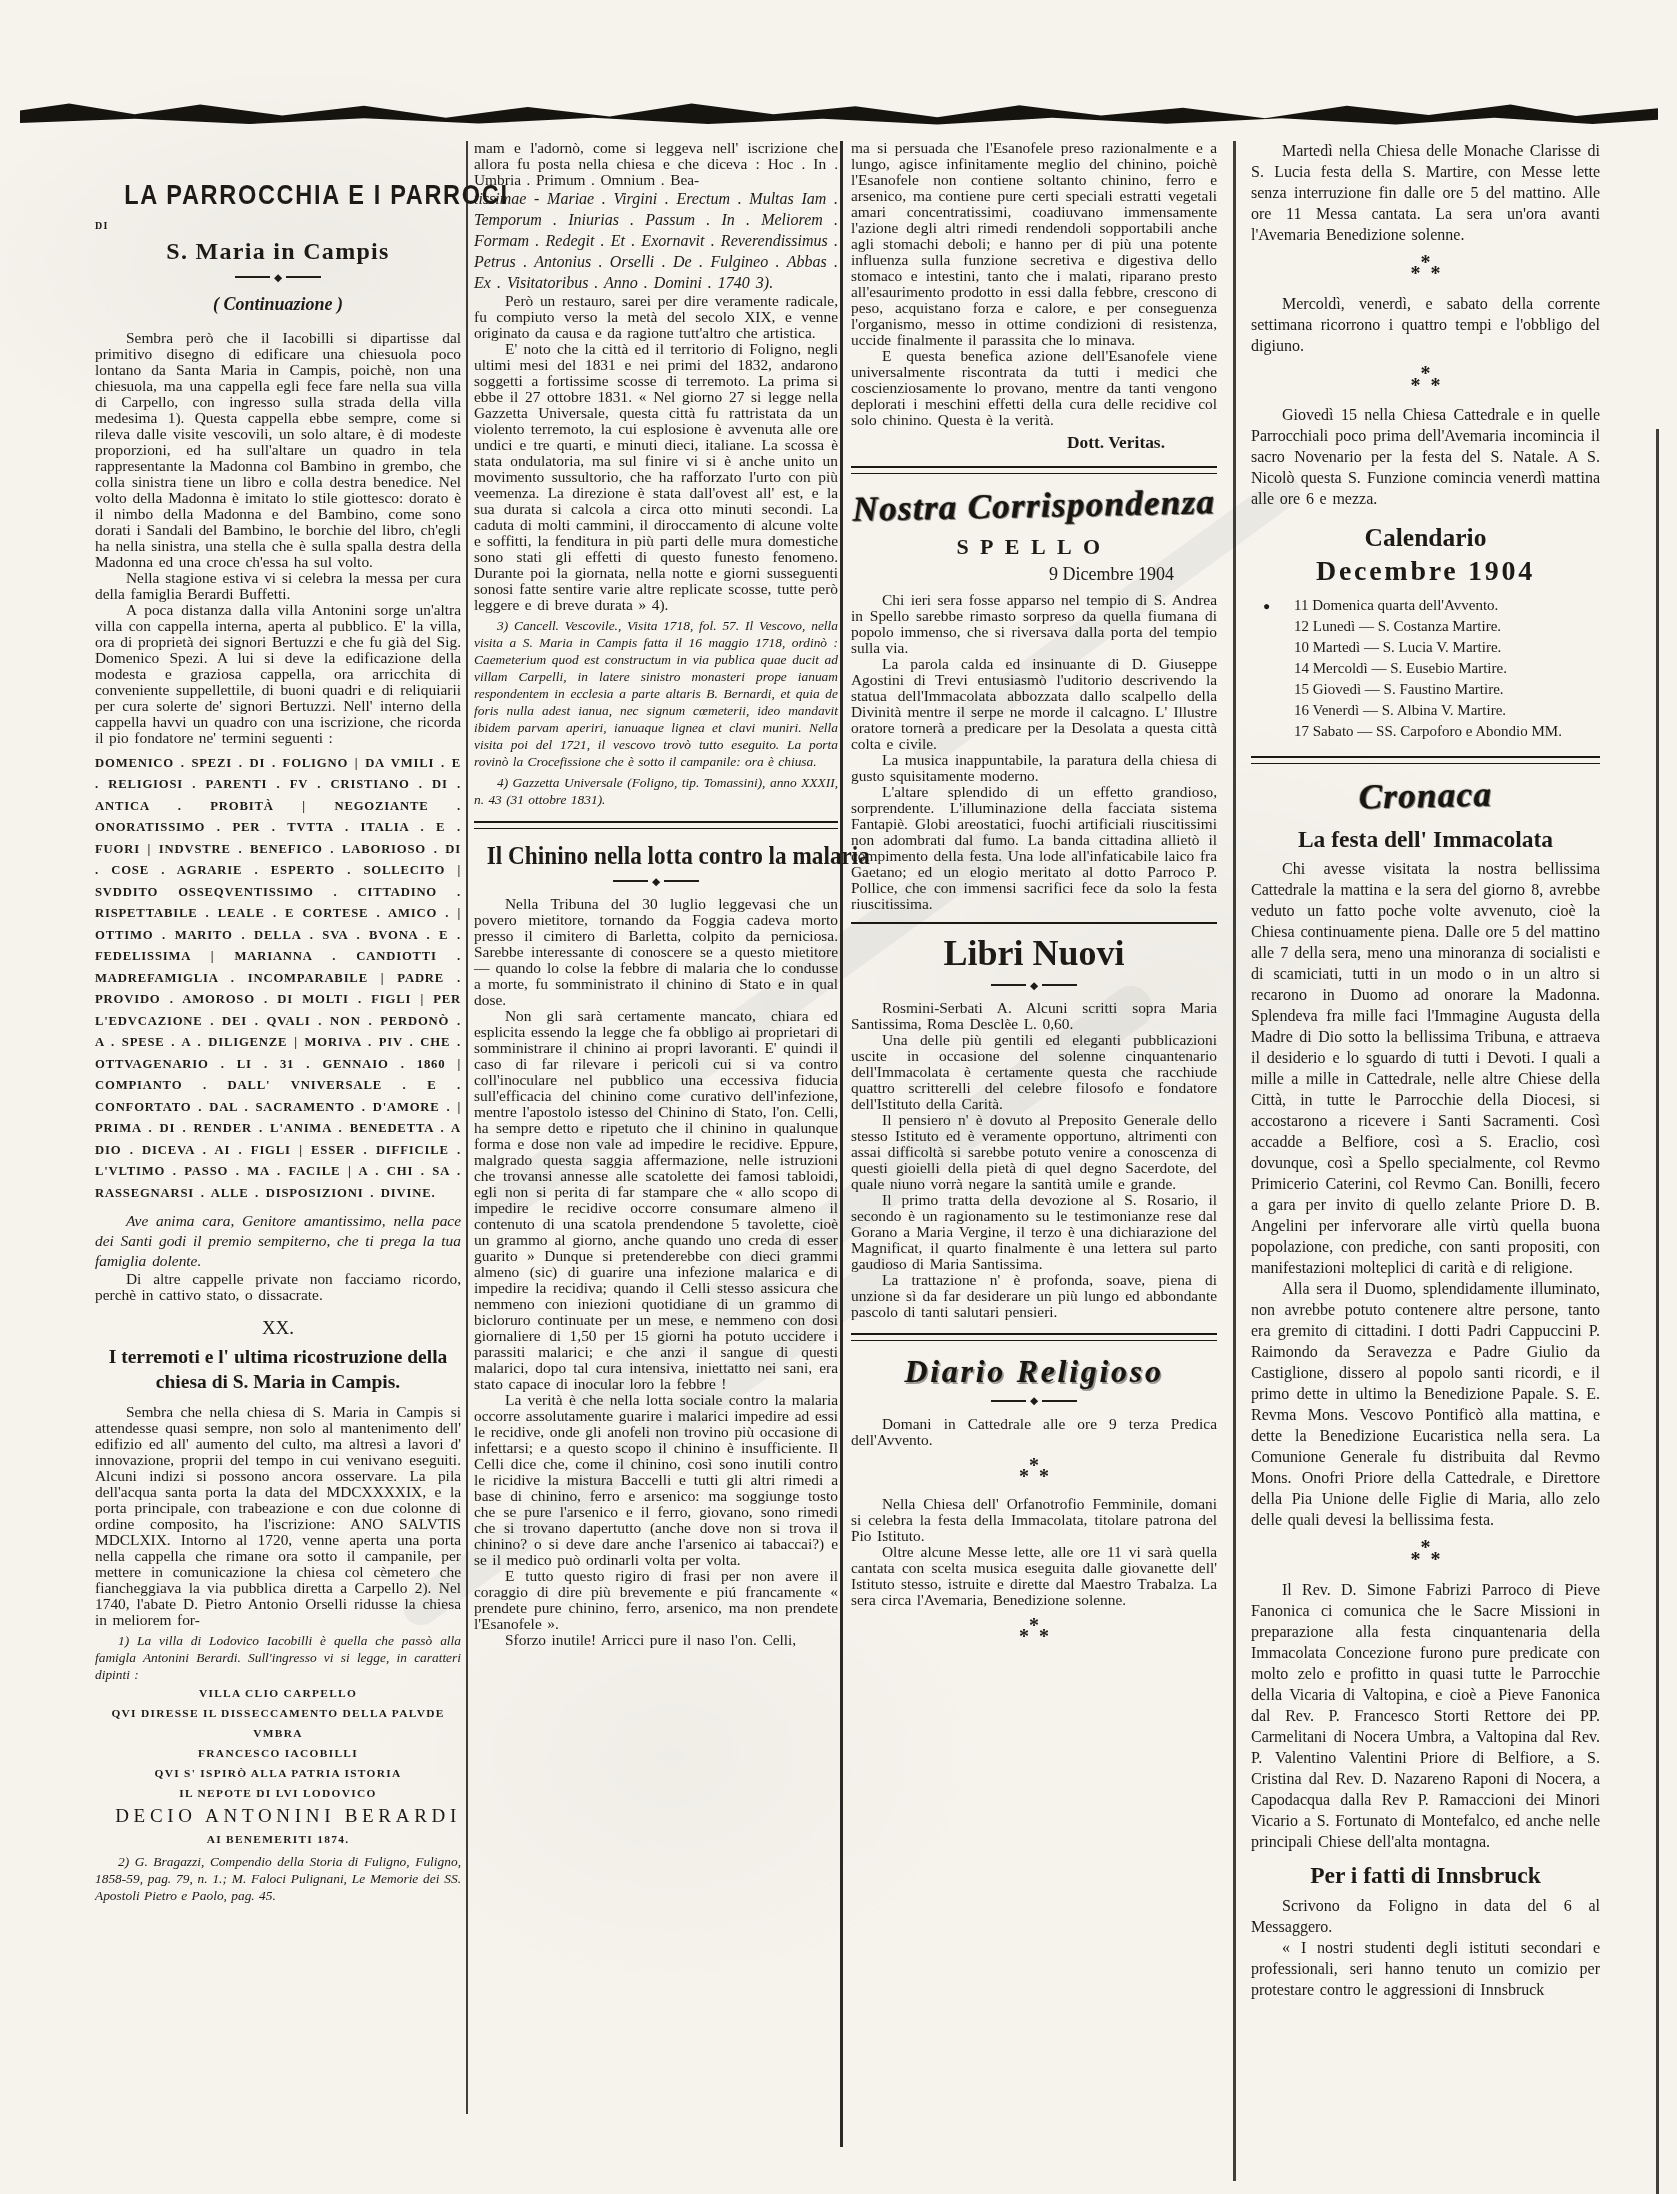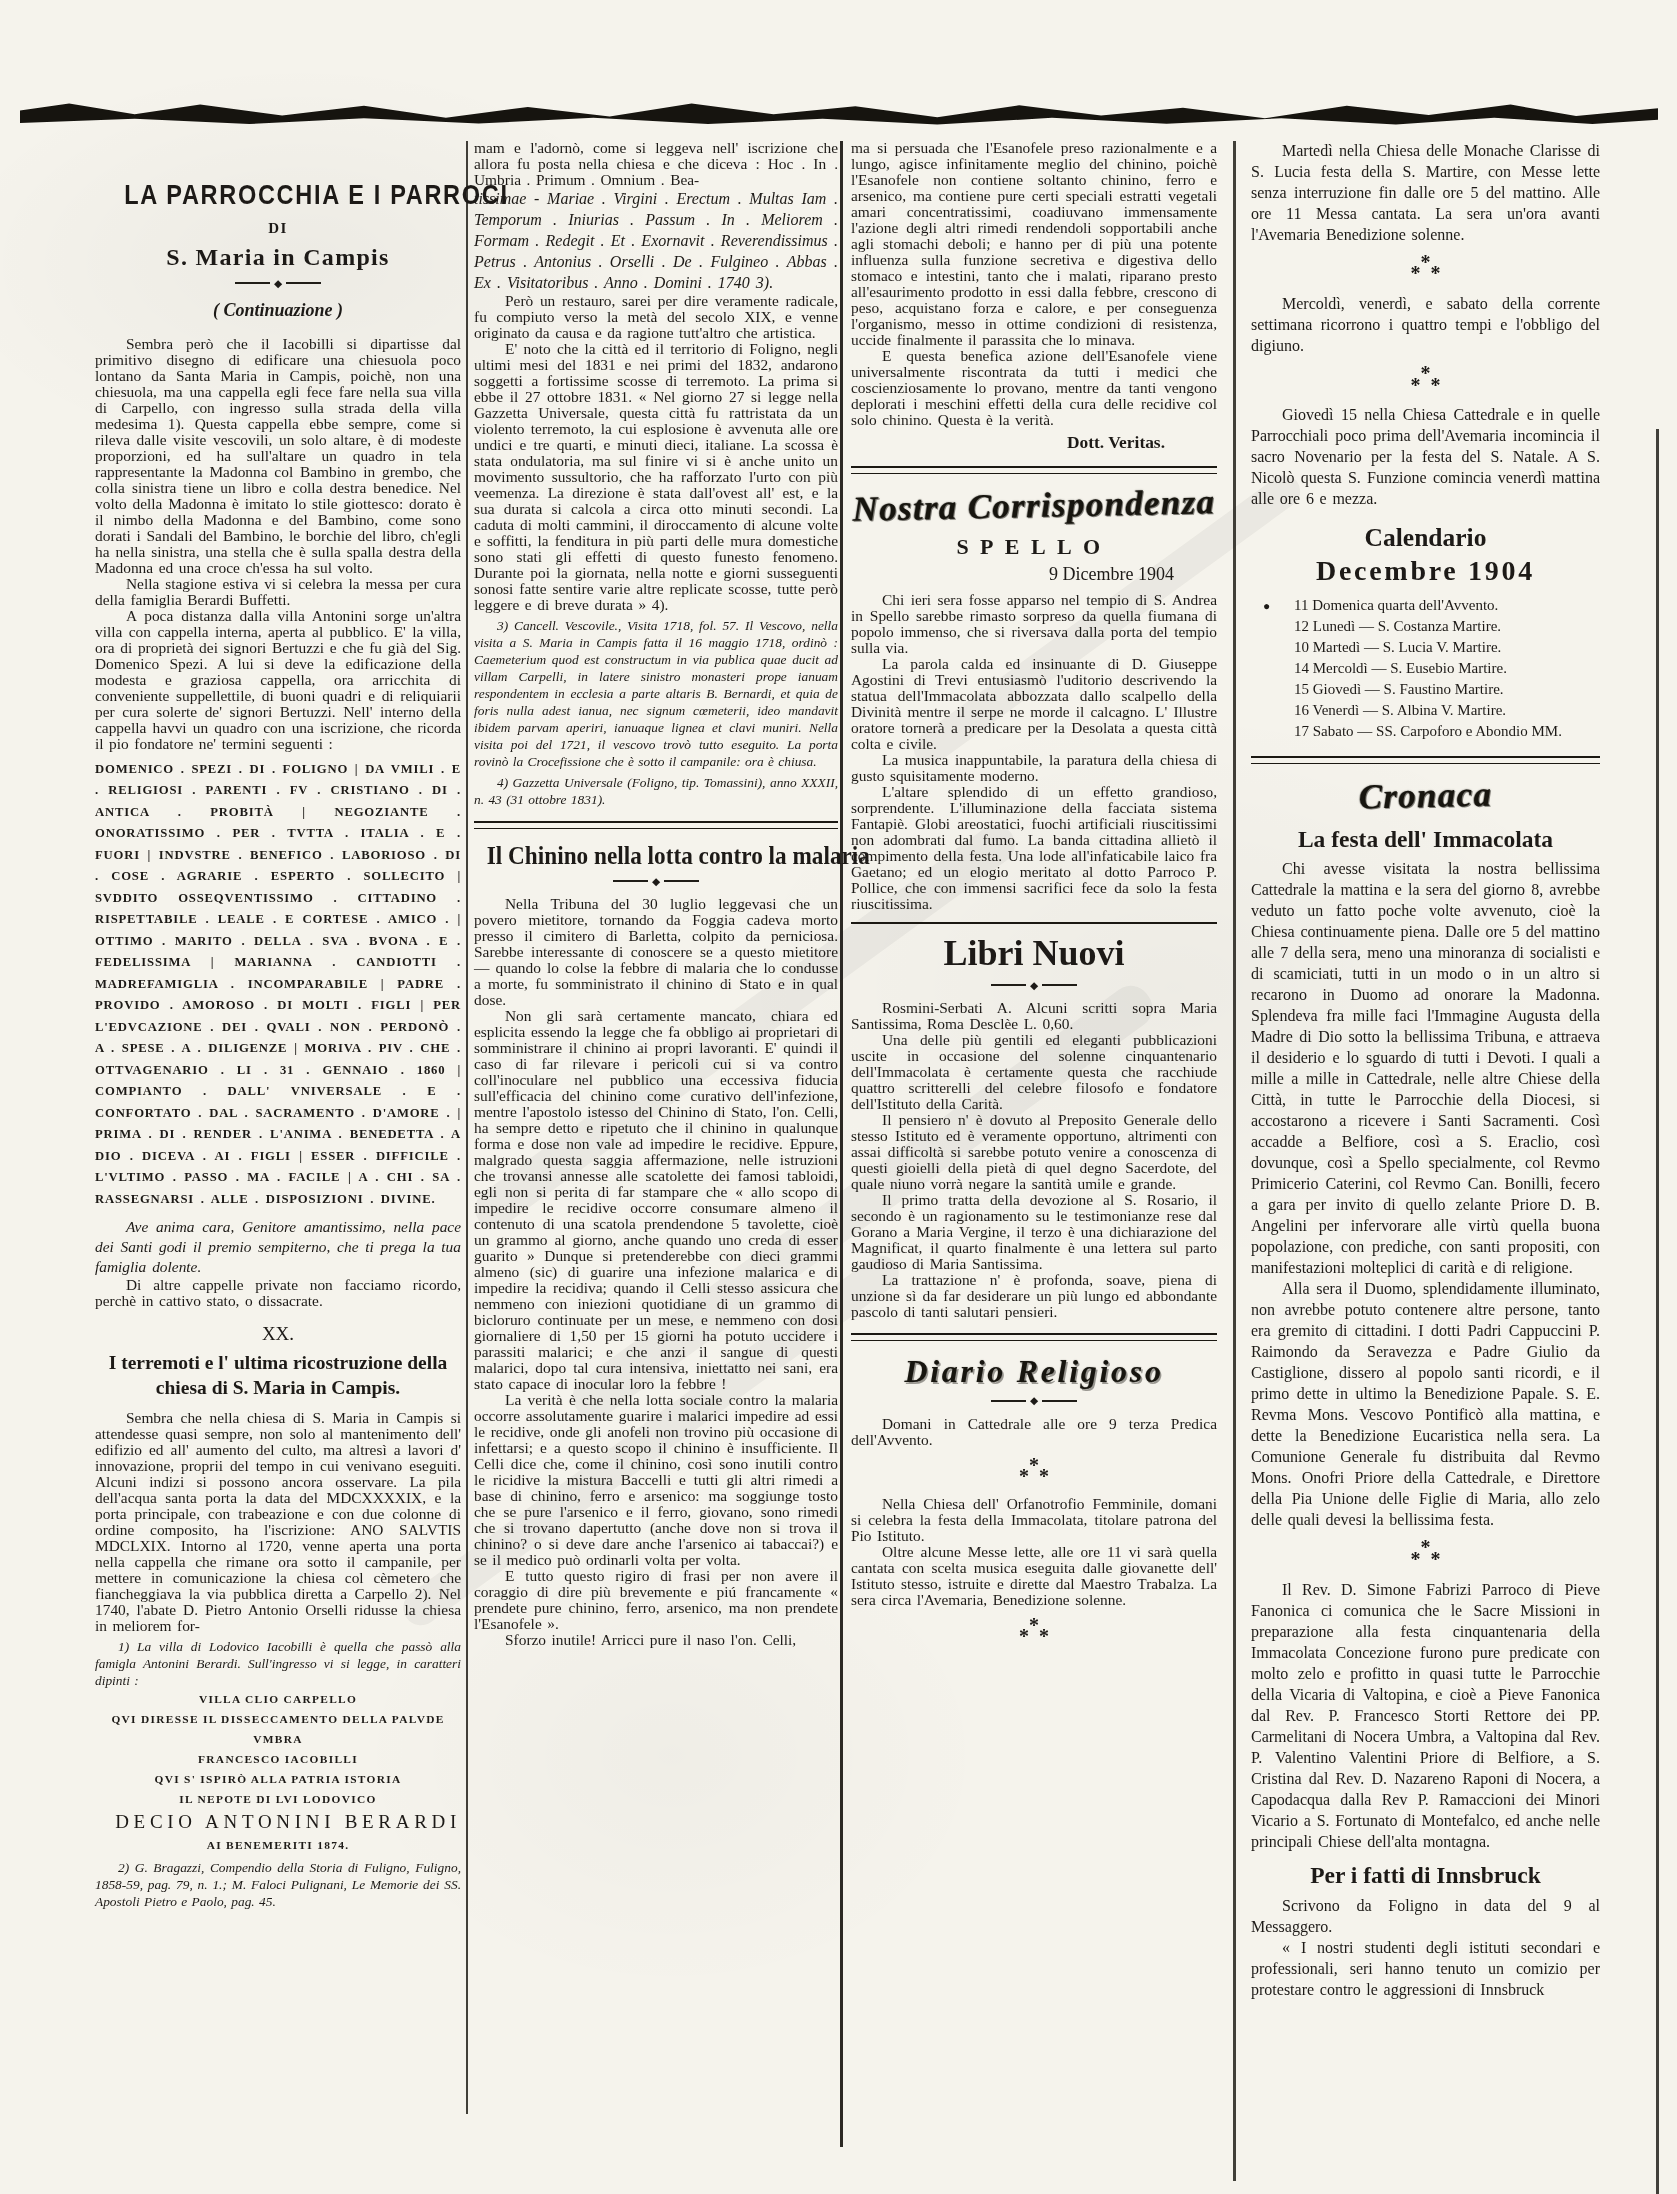--- a/index.html
+++ b/index.html
@@ -32,21 +32,21 @@
   .c3{left:1251px;width:349px;}
 
   .b-p,.b-p-noind{font-size:15.4px;line-height:16px;text-align:justify;word-spacing:1.7px;}
   .b-p{text-indent:31px;}
   .c3 .b-p{font-size:16px;line-height:21px;}
   .b-p-italic,.b-p-italic-just{font-size:15.4px;line-height:20px;font-style:italic;text-align:justify;text-indent:31px;word-spacing:2px;}
   .b-p-italic-just{text-indent:0;font-size:16px;line-height:21px;}
 
   .b-title-main{font-family:"Liberation Sans", sans-serif;font-weight:bold;font-size:28px;
     text-align:center;letter-spacing:2px;margin:39px 0 9.4px;transform:scaleX(.84);transform-origin:50% 50%;white-space:nowrap;}
-  .b-small-center{text-align:center;font-weight:bold;font-size:15px;letter-spacing:1.3px;margin:1.3px 0 6.7px;}
+  .b-small-center{font-weight:bold;font-size:10px;letter-spacing:1.3px;margin:1.3px 0 6.7px;}
   .b-title-serif{text-align:center;font-weight:bold;font-size:24px;letter-spacing:1.3px;margin:2.7px 0 6.7px;}
   .b-cont{text-align:center;font-weight:bold;font-style:italic;font-size:18px;margin:12px 0 14.8px;}
   .b-inscription{font-size:12.7px;line-height:21.5px;text-align:justify;letter-spacing:0.8px;word-spacing:2.7px;margin:6.7px 0;font-variant:small-caps;font-weight:600;}
   .b-center-plain{text-align:center;font-size:19px;margin:13.4px 0 5.4px;}
   .b-heading-sub{text-align:center;font-weight:bold;font-size:19.5px;line-height:25.5px;margin:5.4px 0 9.4px;}
   .b-fn{font-size:13.4px;line-height:17px;text-align:justify;text-indent:23px;word-spacing:1px;margin-top:4px;font-style:italic;}
   .b-fn-center{font-size:11.4px;text-align:center;letter-spacing:1.3px;line-height:20px;font-weight:bold;font-variant:small-caps;}
   .b-fn-center-big{font-size:19px;text-align:right;letter-spacing:4.7px;line-height:25.5px;}
   .b-divider{border-top:2.7px solid #1b1812;border-bottom:1.3px solid #1b1812;height:4.7px;margin:13.4px 0 12px;}
   .b-divider-single{border-top:2px solid #1b1812;margin:10.7px 0 8px;}
@@ -183,17 +183,17 @@
         <div class="cal-row"><span>17 Sabato — SS. Carpoforo e Abondio MM.</span></div>
       </div>
       <div class="b-divider"></div>
       <div class="b-script-header">Cronaca</div>
       <div class="b-heading-article">La festa dell' Immacolata</div>
       <div class="b-p">Chi avesse visitata la nostra bellissima Cattedrale la mattina e la sera del giorno 8, avrebbe veduto un fatto poche volte avvenuto, cioè la Chiesa continuamente piena. Dalle ore 5 del mattino alle 7 della sera, meno una minoranza di socialisti e di scamiciati, tutti in un modo o in un altro si recarono in Duomo ad onorare la Madonna. Splendeva fra mille faci l'Immagine Augusta della Madre di Dio sotto la bellissima Tribuna, e attraeva il desiderio e lo sguardo di tutti i Devoti. I quali a mille a mille in Cattedrale, nelle altre Chiese della Città, in tutte le Parrocchie della Diocesi, si accostarono a ricevere i Santi Sacramenti. Così accadde a Belfiore, così a S. Eraclio, così dovunque, così a Spello specialmente, col Revmo Primicerio Caterini, col Revmo Can. Bonilli, fecero a gara per invito di quello zelante Priore D. B. Angelini per infervorare alle virtù quella buona popolazione, con prediche, con santi propositi, con manifestazioni molteplici di carità e di religione.</div>
       <div class="b-p">Alla sera il Duomo, splendidamente illuminato, non avrebbe potuto contenere altre persone, tanto era gremito di cittadini. I dotti Padri Cappuccini P. Raimondo da Seravezza e Padre Giulio da Castiglione, dissero al popolo santi ricordi, e il primo dette in ultimo la Benedizione Papale. S. E. Revma Mons. Vescovo Pontificò alla mattina, e dette la Benedizione Eucaristica nella sera. La Comunione Generale fu distribuita dal Revmo Mons. Onofri Priore della Cattedrale, e Direttore della Pia Unione delle Figlie di Maria, allo zelo delle quali devesi la bellissima festa.</div>
       <div class="b-stars"></div>
       <div class="b-p">Il Rev. D. Simone Fabrizi Parroco di Pieve Fanonica ci comunica che le Sacre Missioni in preparazione alla festa cinquantenaria della Immacolata Concezione furono pure predicate con molto zelo e profitto in quasi tutte le Parrocchie della Vicaria di Valtopina, e cioè a Pieve Fanonica dal Rev. P. Francesco Storti Rettore dei PP. Carmelitani di Nocera Umbra, a Valtopina dal Rev. P. Valentino Valentini Priore di Belfiore, a S. Cristina dal Rev. D. Nazareno Raponi di Nocera, a Capodacqua dalla Rev P. Ramaccioni dei Minori Vicario a S. Fortunato di Montefalco, ed anche nelle principali Chiese dell'alta montagna.</div>
       <div class="b-heading-article">Per i fatti di Innsbruck</div>
-      <div class="b-p">Scrivono da Foligno in data del 9 al Messaggero.</div>
+      <div class="b-p">Scrivono da Foligno in data del 6 al Messaggero.</div>
       <div class="b-p">« I nostri studenti degli istituti secondari e professionali, seri hanno tenuto un comizio per protestare contro le aggressioni di Innsbruck</div>
     </div>
 </div>
 
 
 </body></html>

